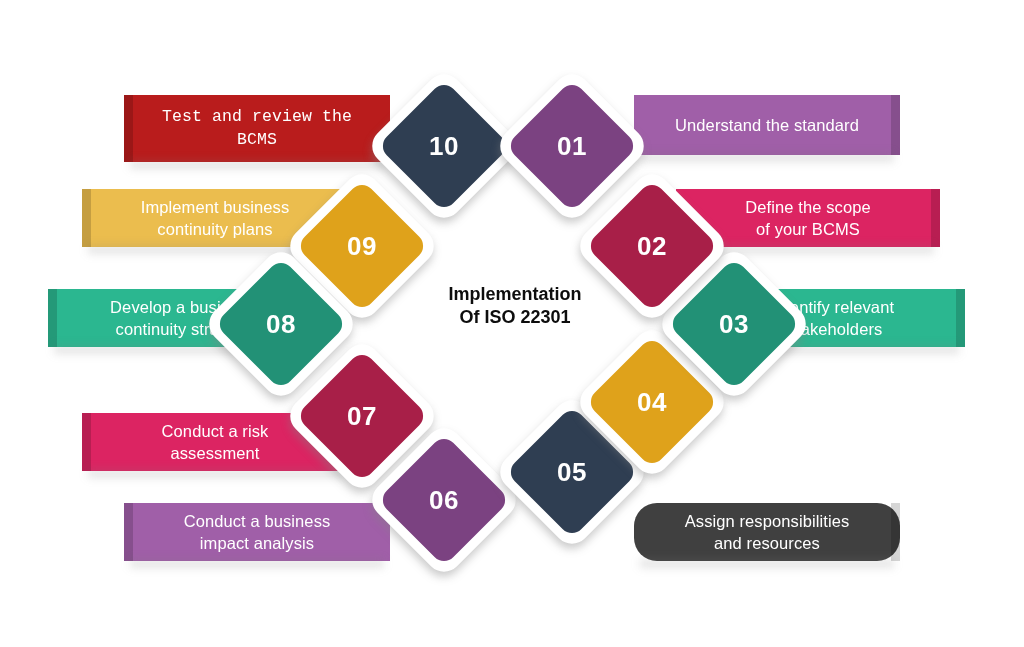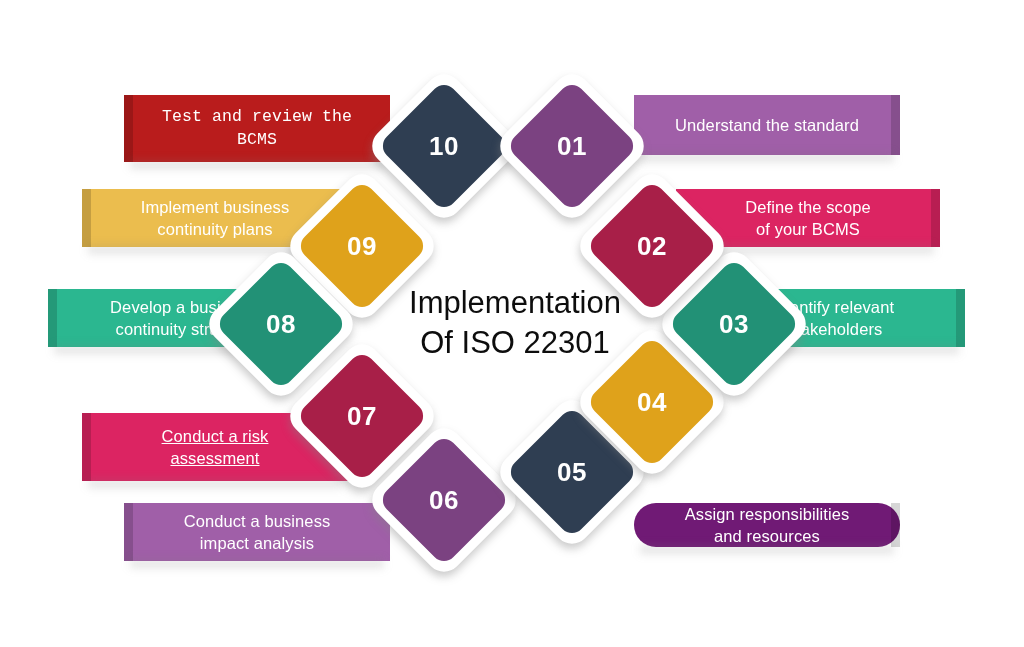--- a/index.html
+++ b/index.html
@@ -85,22 +85,22 @@
     font-weight: bold;
     letter-spacing: .5px;
   }
 
   
   #center-title {
     position: absolute;
     left: 370px; top: 283px;
     width: 290px;
     text-align: center;
-    font-size: 31px;
-    font-weight: normal;
+    font-size: 18px;
+    font-weight: bold;
     color: #0d0d0d;
     line-height: 1.28;
     white-space: pre-line;
     z-index: 7;
   }
 </style>
 </head>
 <body>
 
 <div id="stage">
@@ -110,41 +110,41 @@
 BCMS</span>
   </div>
   <div class="bar left" style="left: 82px; top: 189px; width: 266px; height: 58px; background: rgb(235, 189, 78);">
     <span class="bar-txt">Implement business
 continuity plans</span>
   </div>
   <div class="bar left" style="left: 48px; top: 289px; width: 270px; height: 58px; background: rgb(43, 183, 144);">
     <span class="bar-txt">Develop a business
 continuity strategy</span>
   </div>
-  <div class="bar left" style="left: 82px; top: 413px; width: 266px; height: 68px; background: rgb(220, 36, 98); text-decoration: underline;">
+  <div class="bar left" style="left: 82px; top: 413px; width: 266px; height: 58px; background: rgb(220, 36, 98);">
     <span class="bar-txt">Conduct a risk
 assessment</span>
   </div>
   <div class="bar left" style="left: 124px; top: 503px; width: 266px; height: 58px; background: rgb(160, 95, 168);">
     <span class="bar-txt">Conduct a business
 impact analysis</span>
   </div>
 
   <div class="bar right" style="left: 634px; top: 95px; width: 266px; height: 60px; background: rgb(160, 95, 168);">
     <span class="bar-txt">Understand the standard</span>
   </div>
   <div class="bar right" style="left: 676px; top: 189px; width: 264px; height: 58px; background: rgb(220, 36, 98);">
     <span class="bar-txt">Define the scope
 of your BCMS</span>
   </div>
   <div class="bar right" style="left: 705px; top: 289px; width: 260px; height: 58px; background: rgb(43, 183, 144);">
     <span class="bar-txt">Identify relevant
 stakeholders</span>
   </div>
-  <div class="bar right" style="left: 634px; top: 503px; width: 266px; height: 44px; background: #701a75; border-radius: 23px;">
+  <div class="bar right" style="left: 634px; top: 503px; width: 266px; height: 58px; background: #404040; border-radius: 23px;">
     <span class="bar-txt">Assign responsibilities
 and resources</span>
   </div>
 
   <div class="dia-wrap" style="left: 388px; top: 90px;">
     <div class="dia-halo"></div>
     <div class="dia" style="background: rgb(47, 62, 82);"></div>
     <div class="dia-num">10</div>
   </div>
   <div class="dia-wrap" style="left: 306px; top: 190px;">

